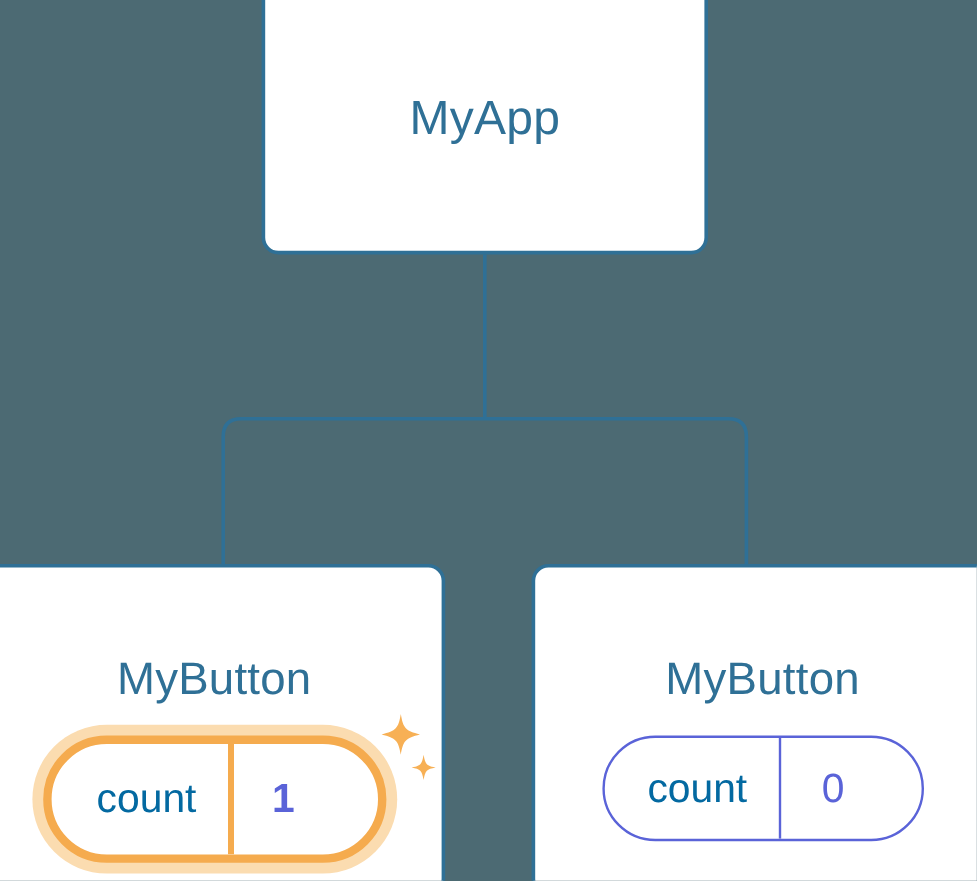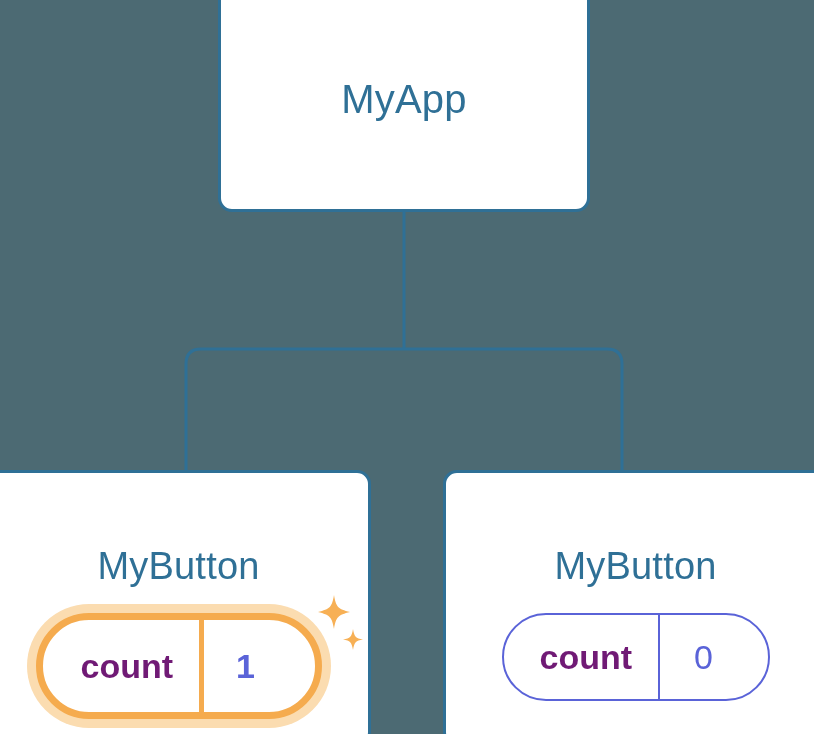--- a/index.html
+++ b/index.html
@@ -116,24 +116,23 @@
     height: 106px;
     min-width: 286px;
     box-shadow: 0 0 0 9px #fbdcb0;
   }
 
   .pill-key,
   .pill-val {
     display: flex;
     align-items: center;
     justify-content: center;
-    color: #701a75;
+    color: #0369a1;
     box-sizing: border-box;
     white-space: nowrap;
-    font-weight: bold;
   }
 
   .pill-plain .pill-key {
     font-size: 34px;
     padding: 0 26px 0 36px;
   }
   .pill-plain .pill-val {
     font-size: 34px;
     padding: 0 34px;
     border-left: 2px solid #5a63d8;

